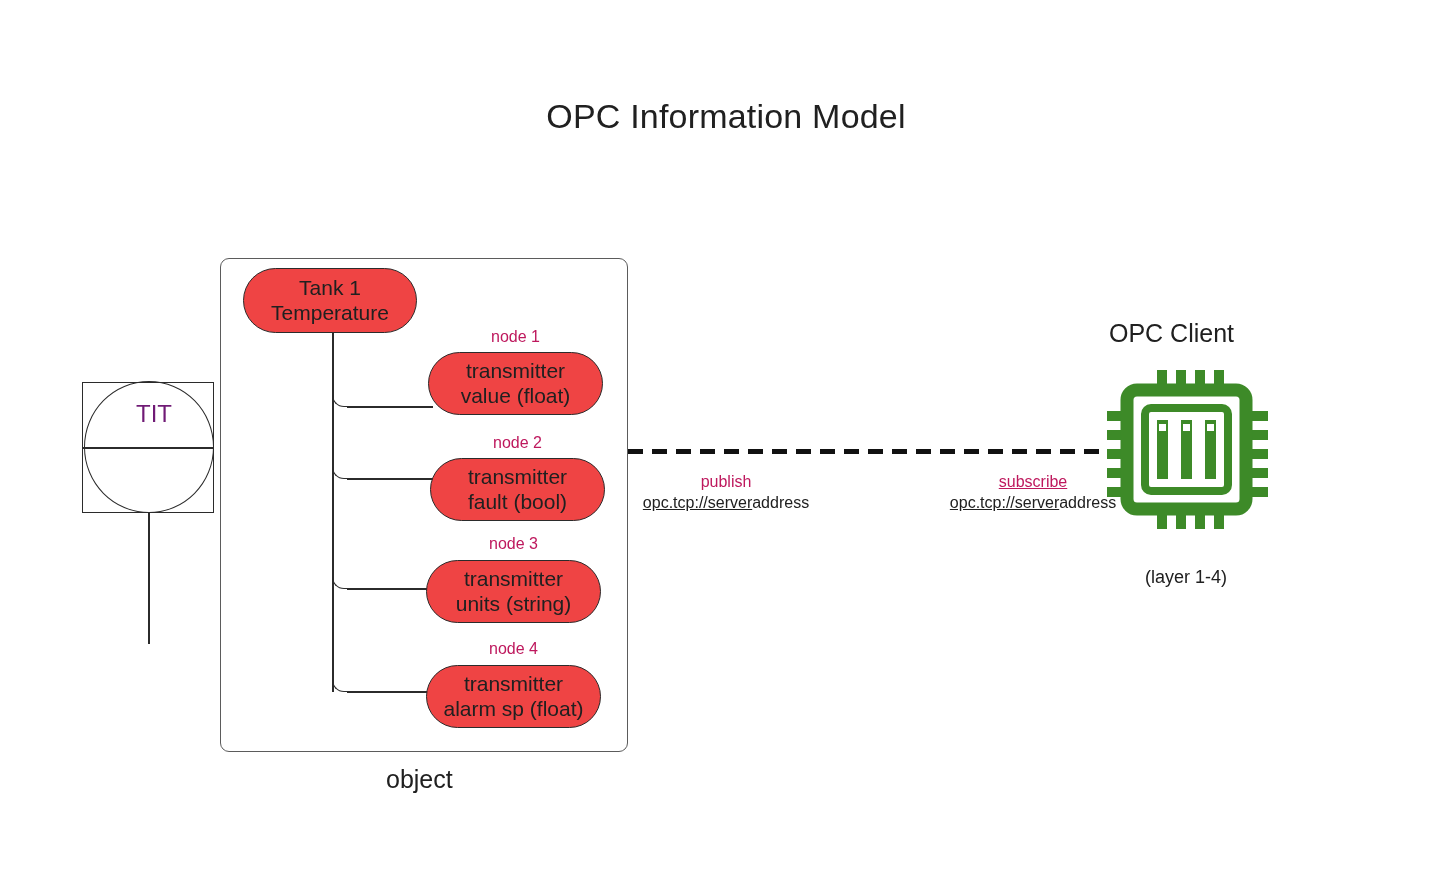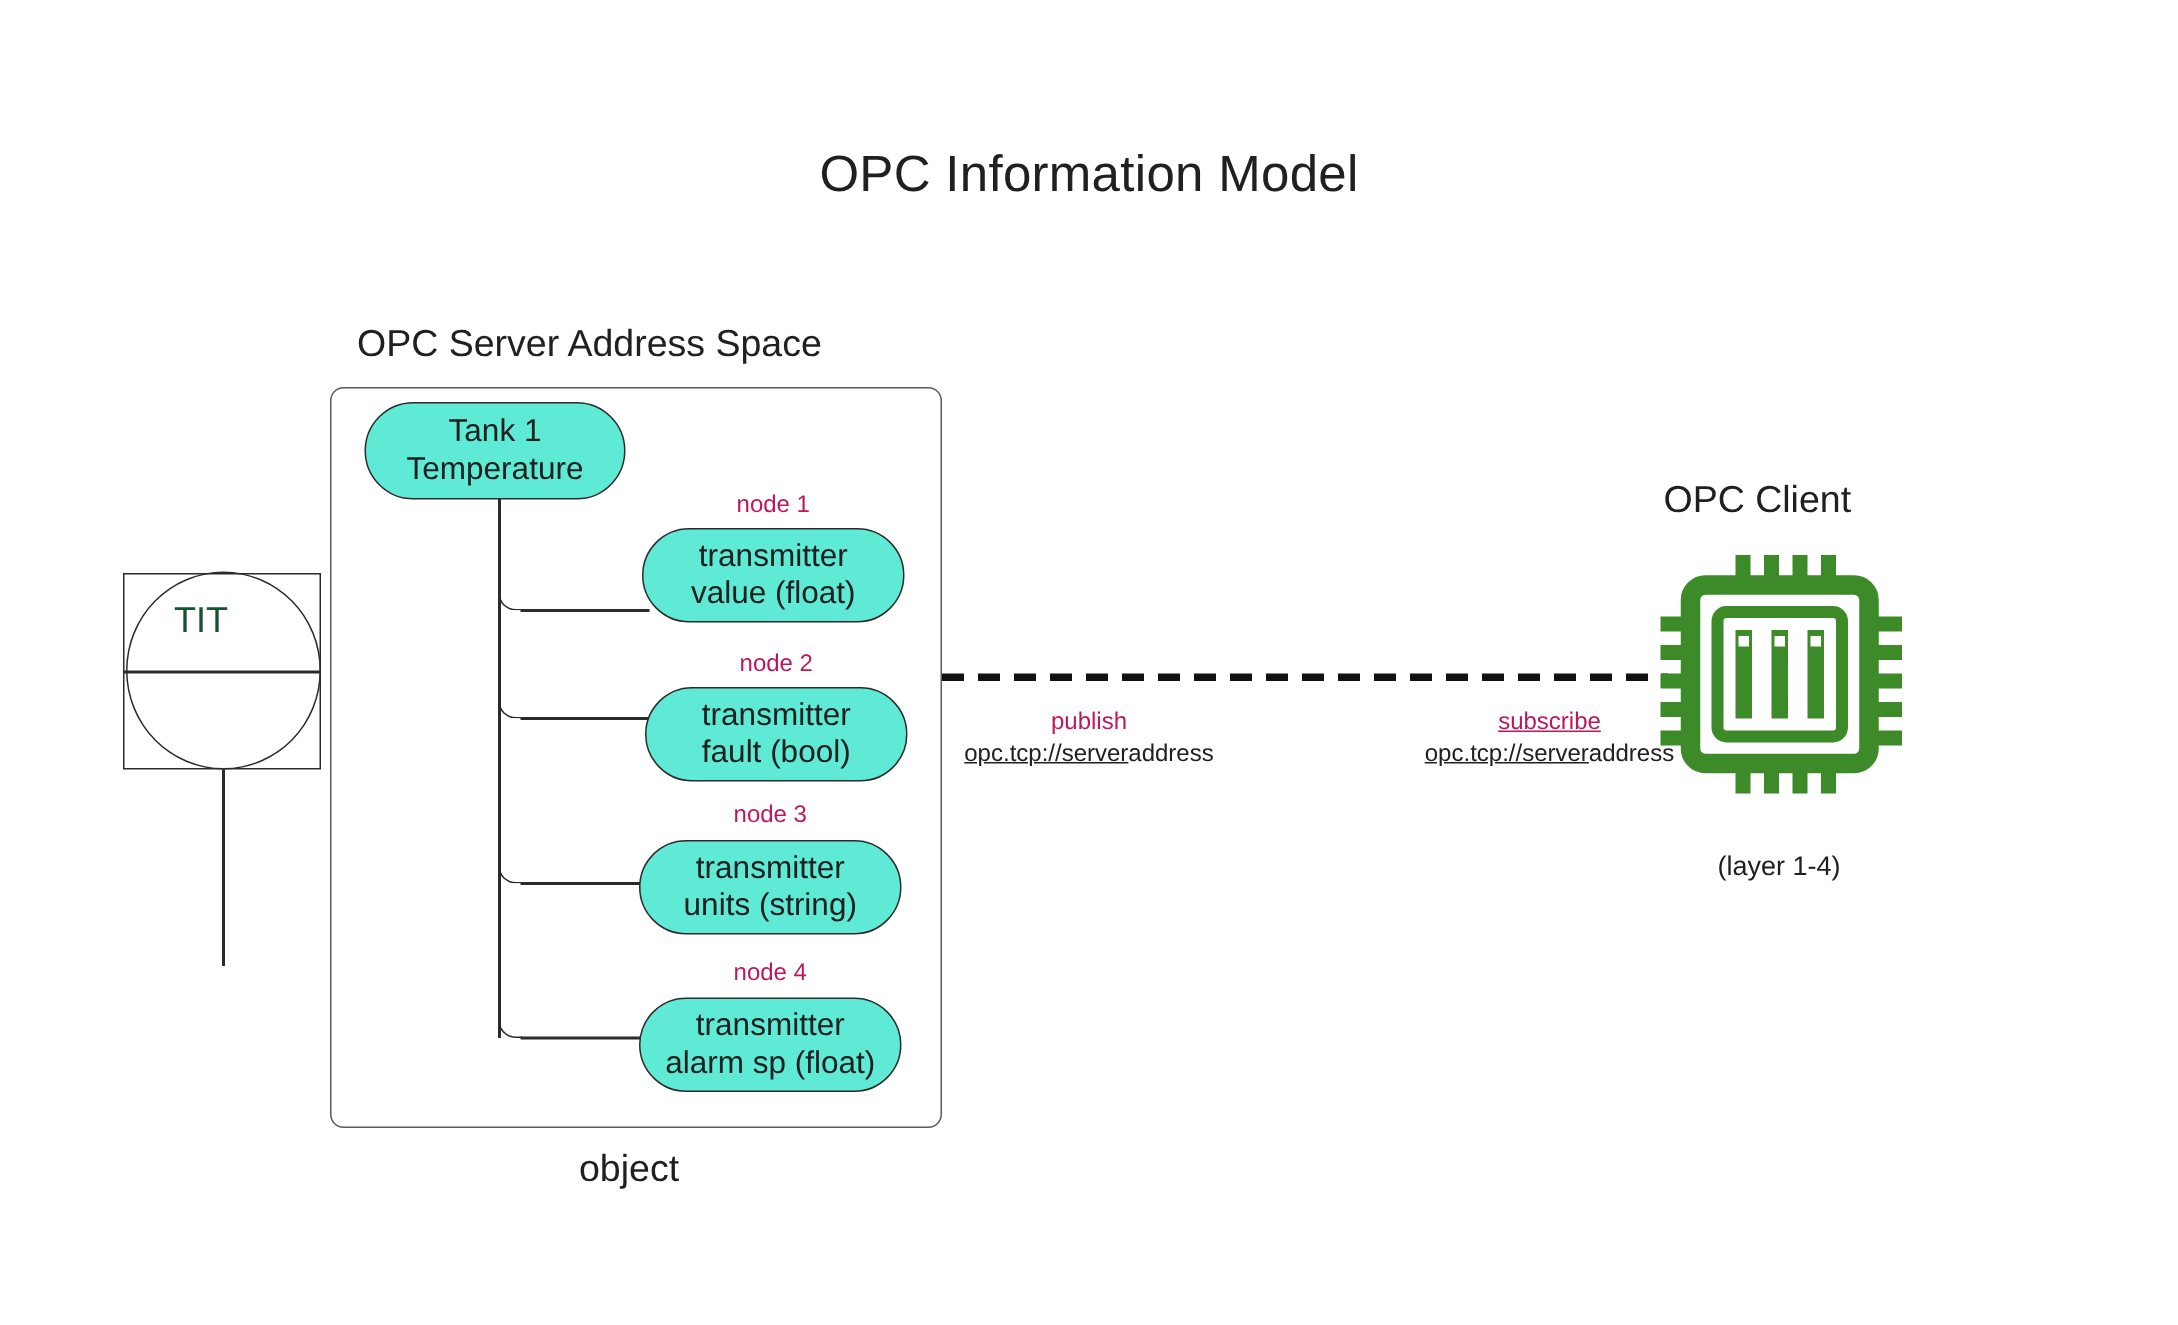--- a/index.html
+++ b/index.html
@@ -61,21 +61,21 @@
     border: 1.6px solid #5b5b5b;
     border-radius: 9px;
     background: transparent;
     box-sizing: border-box;
   }
 
   
   .pill {
     border: 1.6px solid #2b2b2b;
     border-radius: 34px;
-    background: #5eead4;
+    background: #ef4444;
     box-sizing: border-box;
     display: flex;
     flex-direction: column;
     align-items: center;
     justify-content: center;
     text-align: center;
     line-height: 1.18;
     font-size: 21px;
     color: #202020;
     white-space: nowrap;
@@ -117,21 +117,22 @@
   .tit-divider {
     left: 82px; top: 447px;
     width: 132px; height: 1.6px;
     background: #2b2b2b;
   }
   .tit-text {
     left: 82px; top: 400px;
     width: 104px;
     text-align: center;
     font-size: 24px;
-    color: #14532d;
+    color: #701a75;
+    padding-left: 20px;
   }
   .tit-stem {
     left: 148px; top: 513px;
     width: 1.6px; height: 131px;
     background: #2b2b2b;
   }
 
   
   .dashed-line {
     left: 628px; top: 449px;
@@ -145,21 +146,20 @@
   .chip { left: 1105px; top: 368px; width: 163px; height: 163px; }
   .chip svg { display: block; }
 </style>
 </head>
 <body>
 
 <div id="canvas">
 
   <div class="abs title">OPC Information Model</div>
 
-  <div class="abs section-label" style="left:238px; top:215px;">OPC Server Address Space</div>
 
   <div class="abs container-box"></div>
 
   <div class="abs section-label" style="left:386px; top:765px;">object</div>
 
   <div class="abs tit-square"></div>
   <div class="abs tit-circle"></div>
   <div class="abs tit-divider"></div>
   <div class="abs tit-text">TIT</div>
   <div class="abs tit-stem"></div>

